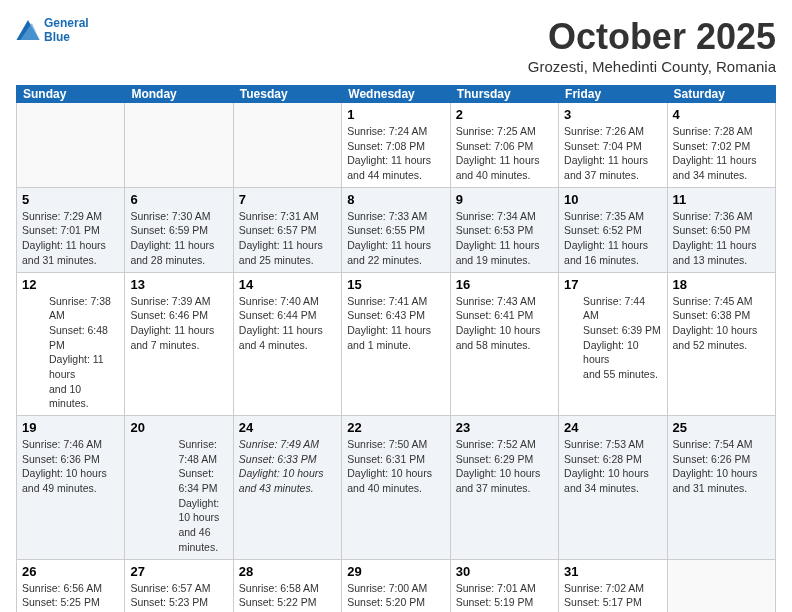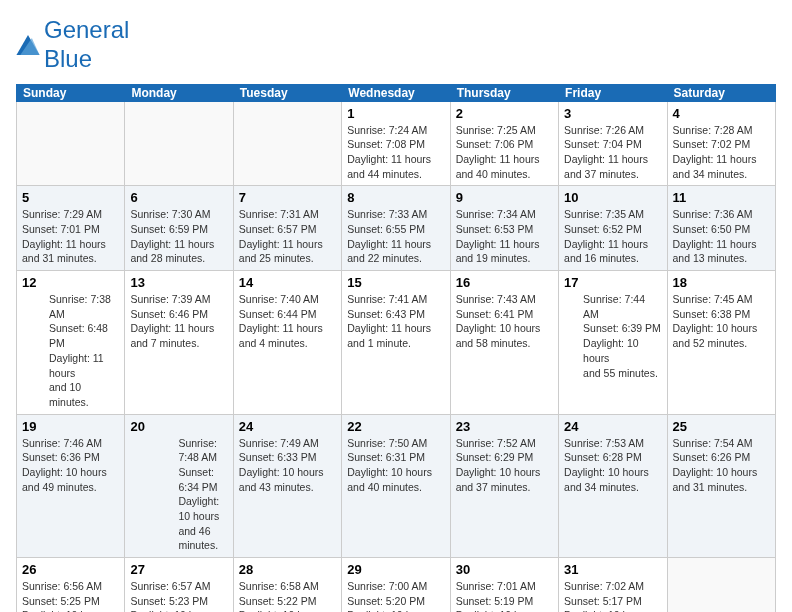--- a/index.html
+++ b/index.html
@@ -15,22 +15,22 @@
       align-items: flex-start;
       justify-content: space-between;
       margin-bottom: 10px;
     }
     .logo {
       display: flex;
       align-items: center;
       gap: 4px;
     }
     .logo-text {
-      font-size: 24px;
-      font-weight: normal;
+      font-size: 12px;
+      font-weight: bold;
       color: #333;
       line-height: 1.2;
     }
     .logo-text span {
       color: #1a6bb5;
     }
     .logo-icon {
       width: 24px;
       height: 20px;
     }
@@ -95,20 +95,24 @@
   <div class="logo">
     <svg class="logo-icon" viewBox="0 0 30 26" xmlns="http://www.w3.org/2000/svg">
       <polygon points="0,26 15,0 30,26" fill="#1a6bb5"></polygon>
       <polygon points="5,26 20,4 30,26" fill="#5ba3d9" opacity="0.7"></polygon>
     </svg>
     <div>
       <div class="logo-text"><span>General</span></div>
       <div class="logo-text"><span style="color:#1a6bb5">Blue</span></div>
     </div>
   </div>
+  <div class="title-section">
+    <div class="month-title">October 2025</div>
+    <div class="location-subtitle">Grozesti, Mehedinti County, Romania</div>
+  </div>
 </div>
 
 <table class="calendar">
   <thead>
     <tr>
     <th>Sunday</th>
         <th>Monday</th>
         <th>Tuesday</th>
         <th>Wednesday</th>
         <th>Thursday</th>
@@ -262,21 +266,21 @@
         </td>
         <td>
           <span class="day-number">20</span>
           <div class="day-info" style="white-space: pre-line; margin-left: 48px;">Sunrise: 7:48 AM
 Sunset: 6:34 PM
 Daylight: 10 hours
 and 46 minutes.</div>
         </td>
         <td>
           <span class="day-number">24</span>
-          <div class="day-info" style="white-space: pre-line;">Sunrise: 7:49 AM
+          <div class="day-info" style="white-space: pre-line; font-style: italic;">Sunrise: 7:49 AM
 Sunset: 6:33 PM
 Daylight: 10 hours
 and 43 minutes.</div>
         </td>
         <td>
           <span class="day-number">22</span>
           <div class="day-info" style="white-space: pre-line;">Sunrise: 7:50 AM
 Sunset: 6:31 PM
 Daylight: 10 hours
 and 40 minutes.</div>

